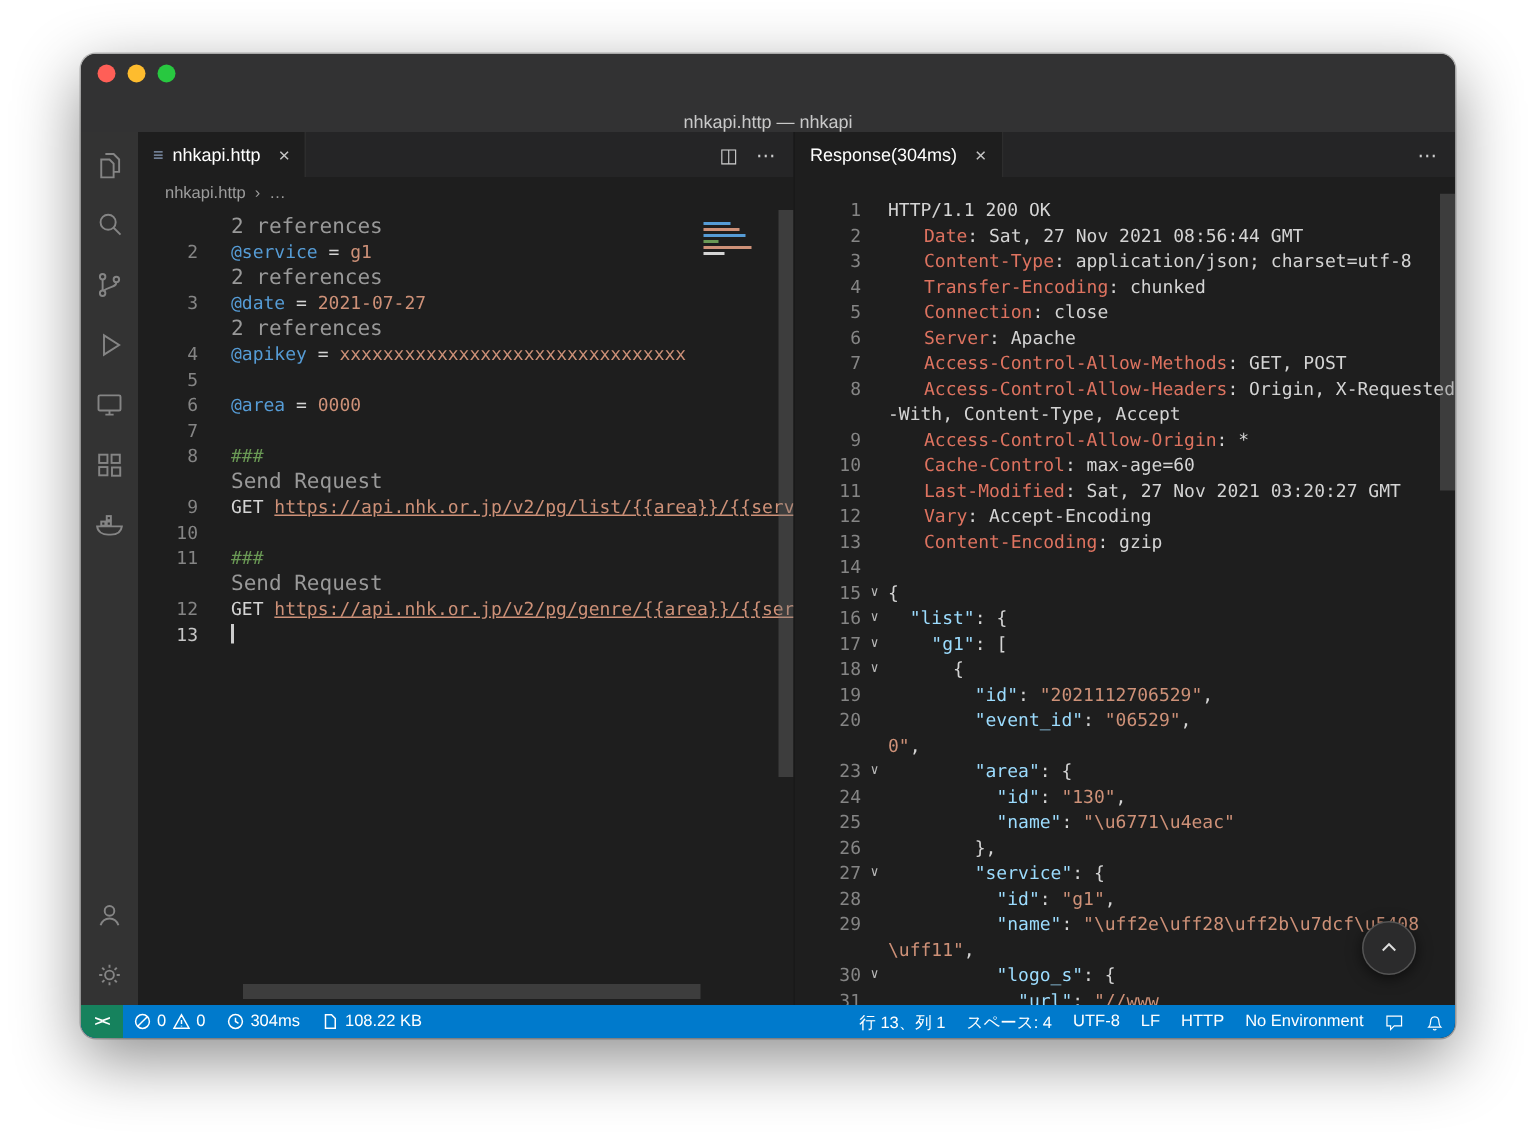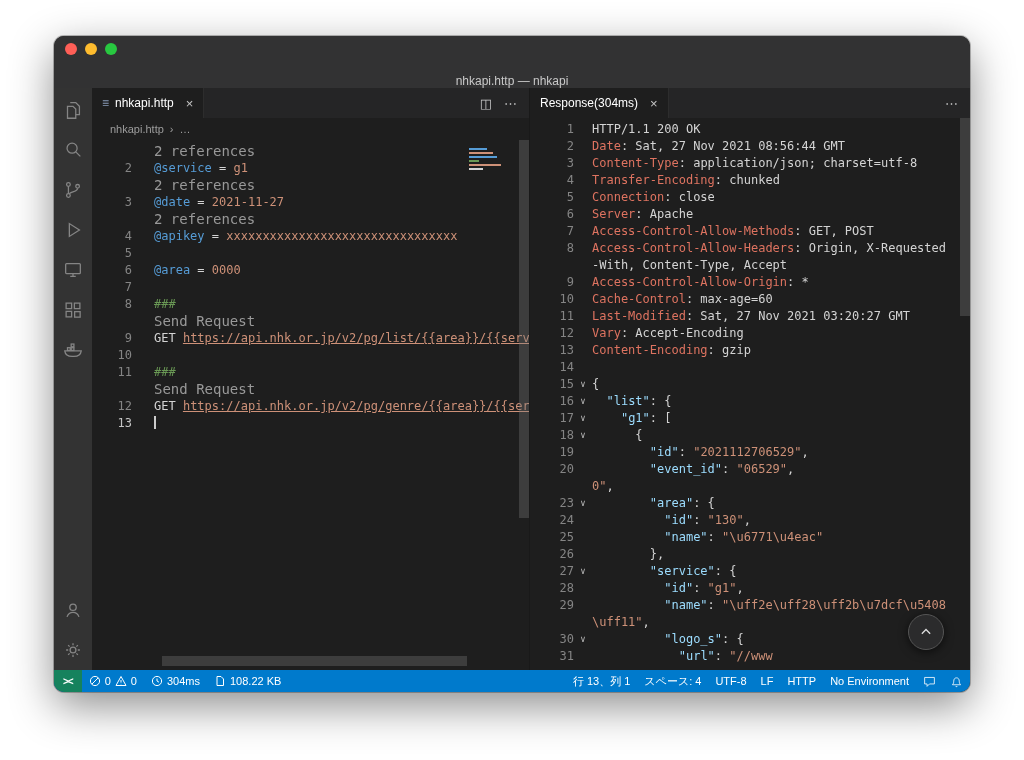--- a/index.html
+++ b/index.html
@@ -13,21 +13,21 @@
   .light { width:12px; height:12px; border-radius:50%; }
   .title { flex:1; text-align:center; color:#c9c9c9; font-size:12px;margin-top:38px; }
   
   .main { flex:1; display:flex; min-height:0; }
   .activitybar { flex:0 0 38px; background:#333333; display:flex; flex-direction:column; align-items:center; padding:10px 0 8px; gap:16px; }
   .ab-icon { width:24px; height:24px; display:flex; align-items:center; justify-content:center; color:#858585; }
   .ab-icon svg { stroke:#858585; fill:none; stroke-width:1.4; }
   .ab-spacer { flex:1; }
   .group { display:flex; flex-direction:column; min-width:0; }
   .group-left { flex:0 0 437px; }
-  .group-right { flex:1; border-left:1px solid #191919; }
+  .group-right { flex:1; border-left:1px solid #191919;gap:11px; }
   .tabbar { flex:0 0 30px; background:#252526; display:flex; align-items:stretch; }
   .tab { display:flex; align-items:center; gap:6px; padding:0 10px; background:#1e1e1e; color:#ffffff; font-size:12px; border-right:1px solid #2d2d2d; }
   .tab-icon { color:#8a9cb8; font-size:12px; }
   .tab .close { color:#c5c5c5; font-size:13px; margin-left:6px; cursor:pointer; }
   .tab-actions { margin-left:auto; display:flex; align-items:center; gap:12px; padding-right:12px; color:#cccccc; font-size:13px; }
   .breadcrumb { flex:0 0 22px; display:flex; align-items:center; gap:6px; padding-left:18px; color:#9d9d9d; font-size:11px; }
   
   .editor { position:relative; flex:1; overflow:hidden; font-family:"DejaVu Sans Mono",monospace; font-size:12px; padding-top:3px; }
   .code-row { display:flex; height:17px; line-height:17px; }
   .gutter { flex:0 0 40px; text-align:right; color:#858585; }
@@ -36,21 +36,21 @@
   .fold { flex:0 0 22px; text-align:center; color:#b9b9b9; font-size:9px; }
   #response-lines .fold { flex:0 0 18px; }
   .content { flex:1; white-space:pre; overflow:hidden; color:#d4d4d4; }
   .lens { color:#999999; font-size:14px; cursor:pointer; }
   .tk-fg  { color:#d4d4d4;margin-top:44px; }
   .tk-var { color:#569cd6; }
   .tk-val { color:#ce9178; }
   .tk-cmt { color:#6a9955; }
   .tk-mth { color:#d4d4d4; }
   .tk-url { color:#ce9178; text-decoration:underline; }
-  .tk-hdr { color:#de7360; }
+  .tk-hdr { color:#de7360;margin-left:24px; }
   .tk-key { color:#9cdcfe; }
   .tk-str { color:#ce9178; }
   .tk-pun { color:#d4d4d4; }
   .cursor { display:inline-block; width:2px; height:13px; background:#cccccc; vertical-align:-2px; }
   
   .minimap { position:absolute; top:6px; right:14px; width:48px; height:30px; }
   .minimap i { display:block; height:2px; margin:2px 0 2px 2px; }
   .minimap i:nth-child(1){ width:18px; background:#569cd6; }
   .minimap i:nth-child(2){ width:24px; background:#ce9178; }
   .minimap i:nth-child(3){ width:28px; background:#569cd6; }
@@ -179,21 +179,21 @@
               <span class="content"><span class="tk-var">@service</span><span class="tk-fg"> = </span><span class="tk-val">g1</span></span>
             </div>
             <div class="code-row">
               <span class="gutter"></span>
               <span class="fold"></span>
               <span class="content"><span class="lens">2 references</span></span>
             </div>
             <div class="code-row">
               <span class="gutter">3</span>
               <span class="fold"></span>
-              <span class="content"><span class="tk-var">@date</span><span class="tk-fg"> = </span><span class="tk-val">2021-11-27</span></span>
+              <span class="content"><span class="tk-var">@date</span><span class="tk-fg"> = </span><span class="tk-val">2021-07-27</span></span>
             </div>
             <div class="code-row">
               <span class="gutter"></span>
               <span class="fold"></span>
               <span class="content"><span class="lens">2 references</span></span>
             </div>
             <div class="code-row">
               <span class="gutter">4</span>
               <span class="fold"></span>
               <span class="content"><span class="tk-var">@apikey</span><span class="tk-fg"> = </span><span class="tk-val">xxxxxxxxxxxxxxxxxxxxxxxxxxxxxxxx</span></span>

